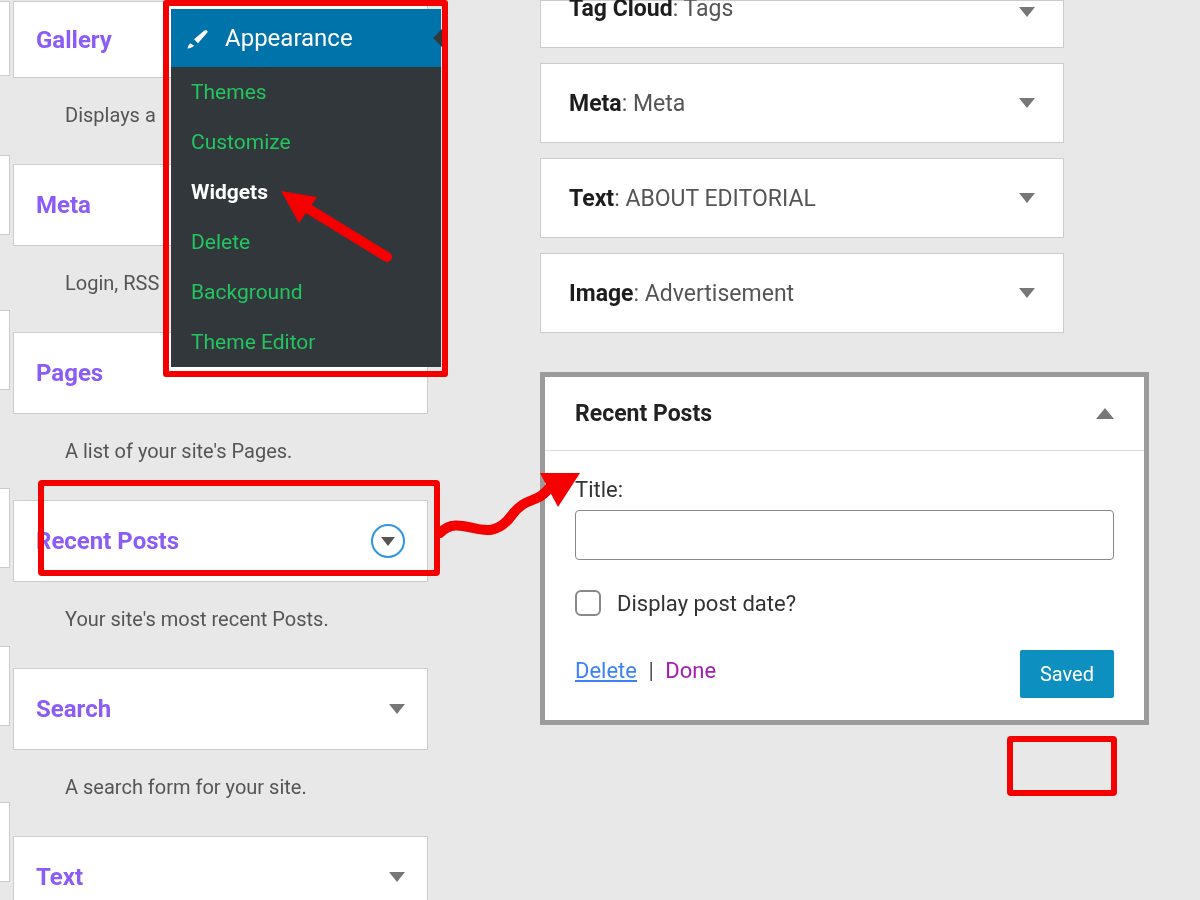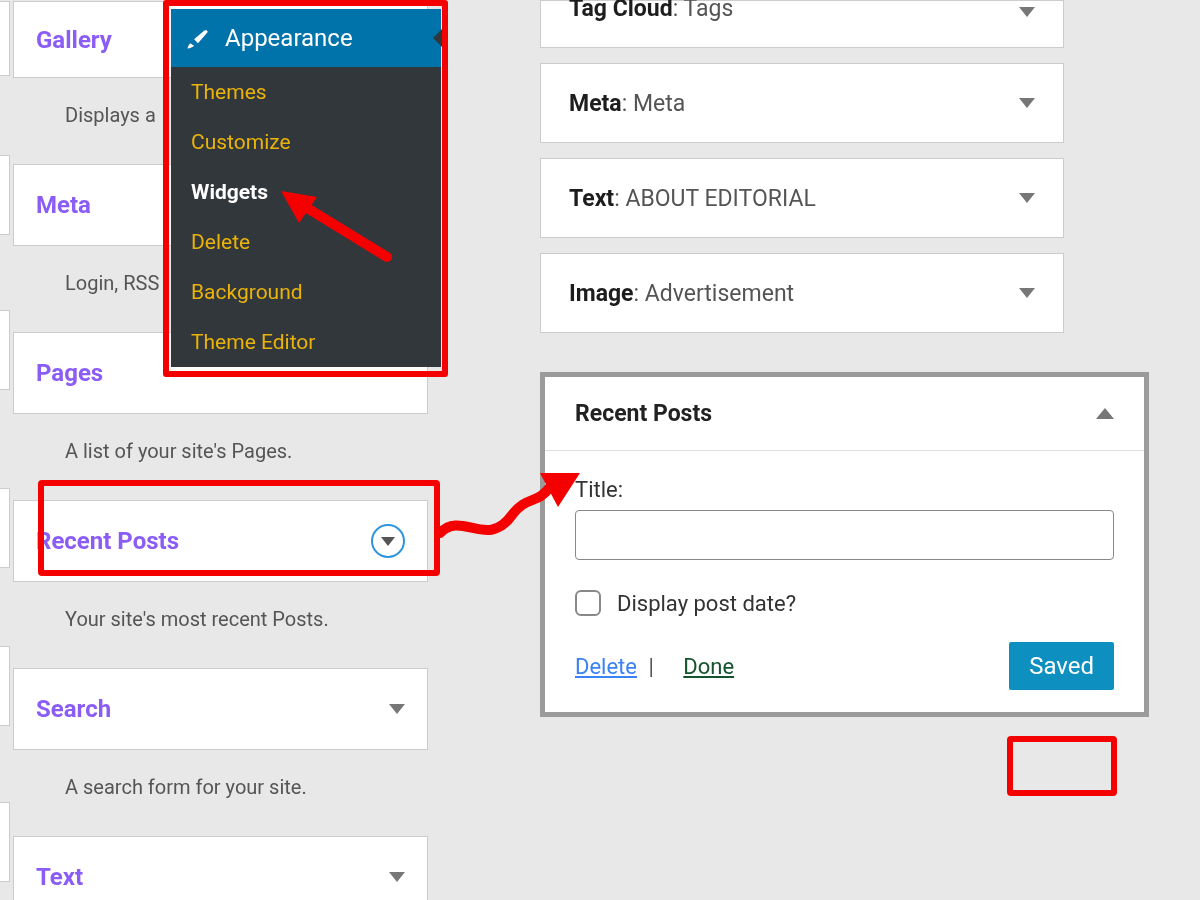--- a/index.html
+++ b/index.html
@@ -28,21 +28,21 @@
   .red-box { position:absolute; border:6px solid #f40000; pointer-events:none; }
   #redbox-recent { left:38px; top:480px; width:402px; height:96px; border-radius:4px; }
   #redbox-menu   { left:163px; top:0; width:285px; height:377px; border-radius:3px; }
   #redbox-saved  { left:1007px; top:736px; width:110px; height:60px; border-radius:4px; }
 
   
   .wp-menu { position:absolute; left:171px; top:9px; width:270px; background:#32373c; color:#ddd; z-index:5; }
   .wp-menu-head { height:58px; background:#0073aa; color:#fff; display:flex; align-items:center; padding-left:14px; font-size:24px; font-weight:400; position:relative; }
   .wp-menu-head svg { margin-right:14px; }
   .wp-menu-head::after { content:""; position:absolute; right:-1px; top:50%; transform:translateY(-50%); width:0; height:0; border-top:9px solid transparent; border-bottom:9px solid transparent; border-right:9px solid #32373c; }
-  .wp-menu-item { height:50px; display:flex; align-items:center; padding-left:20px; font-size:21px; color:#eab308; cursor:pointer; }
+  .wp-menu-item { height:50px; display:flex; align-items:center; padding-left:20px; font-size:21px; color:#22c55e; cursor:pointer; }
   .wp-menu-item.current { color:#fff; font-weight:700; }
 
   
   .arrow1 { position:absolute; left:277px; top:185px; width:120px; height:80px; z-index:6; pointer-events:none; }
   
   .arrow2 { position:absolute; left:432px; top:455px; width:150px; height:100px; z-index:6; pointer-events:none; }
 
   
   .right-col { position:absolute; left:540px; top:0; width:524px; }
   .sb-widget { background:#fff; border:1px solid #ccc; margin-top:15px; }
@@ -65,23 +65,23 @@
   .row-num { display:flex; align-items:center; margin-top:36px; }
   .row-num span { margin-right:18px; }
   .num-box { width:77px; height:46px; border:2px solid #222; border-radius:3px; display:flex; align-items:center; position:relative; padding-left:14px; font-size:24px; background:#fff; }
   .num-spin { position:absolute; right:6px; top:5px; width:18px; height:34px; display:flex; flex-direction:column; justify-content:space-between; }
   .tri-up { width:0;height:0;border-left:8px solid transparent;border-right:8px solid transparent;border-bottom:10px solid #111; }
   .tri-dn { width:0;height:0;border-left:8px solid transparent;border-right:8px solid transparent;border-top:10px solid #111; }
   .row-chk { display:flex; align-items:center; margin-top:30px; }
   .chk { width:26px; height:26px; border:2px solid #888; border-radius:6px; margin-right:16px; background:#fff; }
   .panel-actions { display:flex; align-items:center; justify-content:space-between; margin-top:26px; }
   .link-delete { color:#3b82f6; text-decoration:underline; cursor:pointer; }
-  .link-done   { color:#14532d; text-decoration:underline; cursor:pointer;margin-left:18px; }
+  .link-done   { color:#a21caf; cursor:pointer; }
   .sep { color:#555; margin:0 6px; }
-  .btn-saved { background:#0d8fbf; color:#fff; border:none; height:48px; padding:0 20px; font-size:24px; border-radius:2px; cursor:default; }
+  .btn-saved { background:#0d8fbf; color:#fff; border:none; height:48px; padding:0 20px; font-size:20px; border-radius:2px; cursor:default;margin-top:8px; }
 
 </style>
 </head>
 <body>
 
 <div class="left-strip">
   <div style="top:1px; height:75px;"></div>
   <div style="top:155px; height:80px;"></div>
   <div style="top:310px; height:80px;"></div>
   <div style="top:488px; height:80px;"></div>

